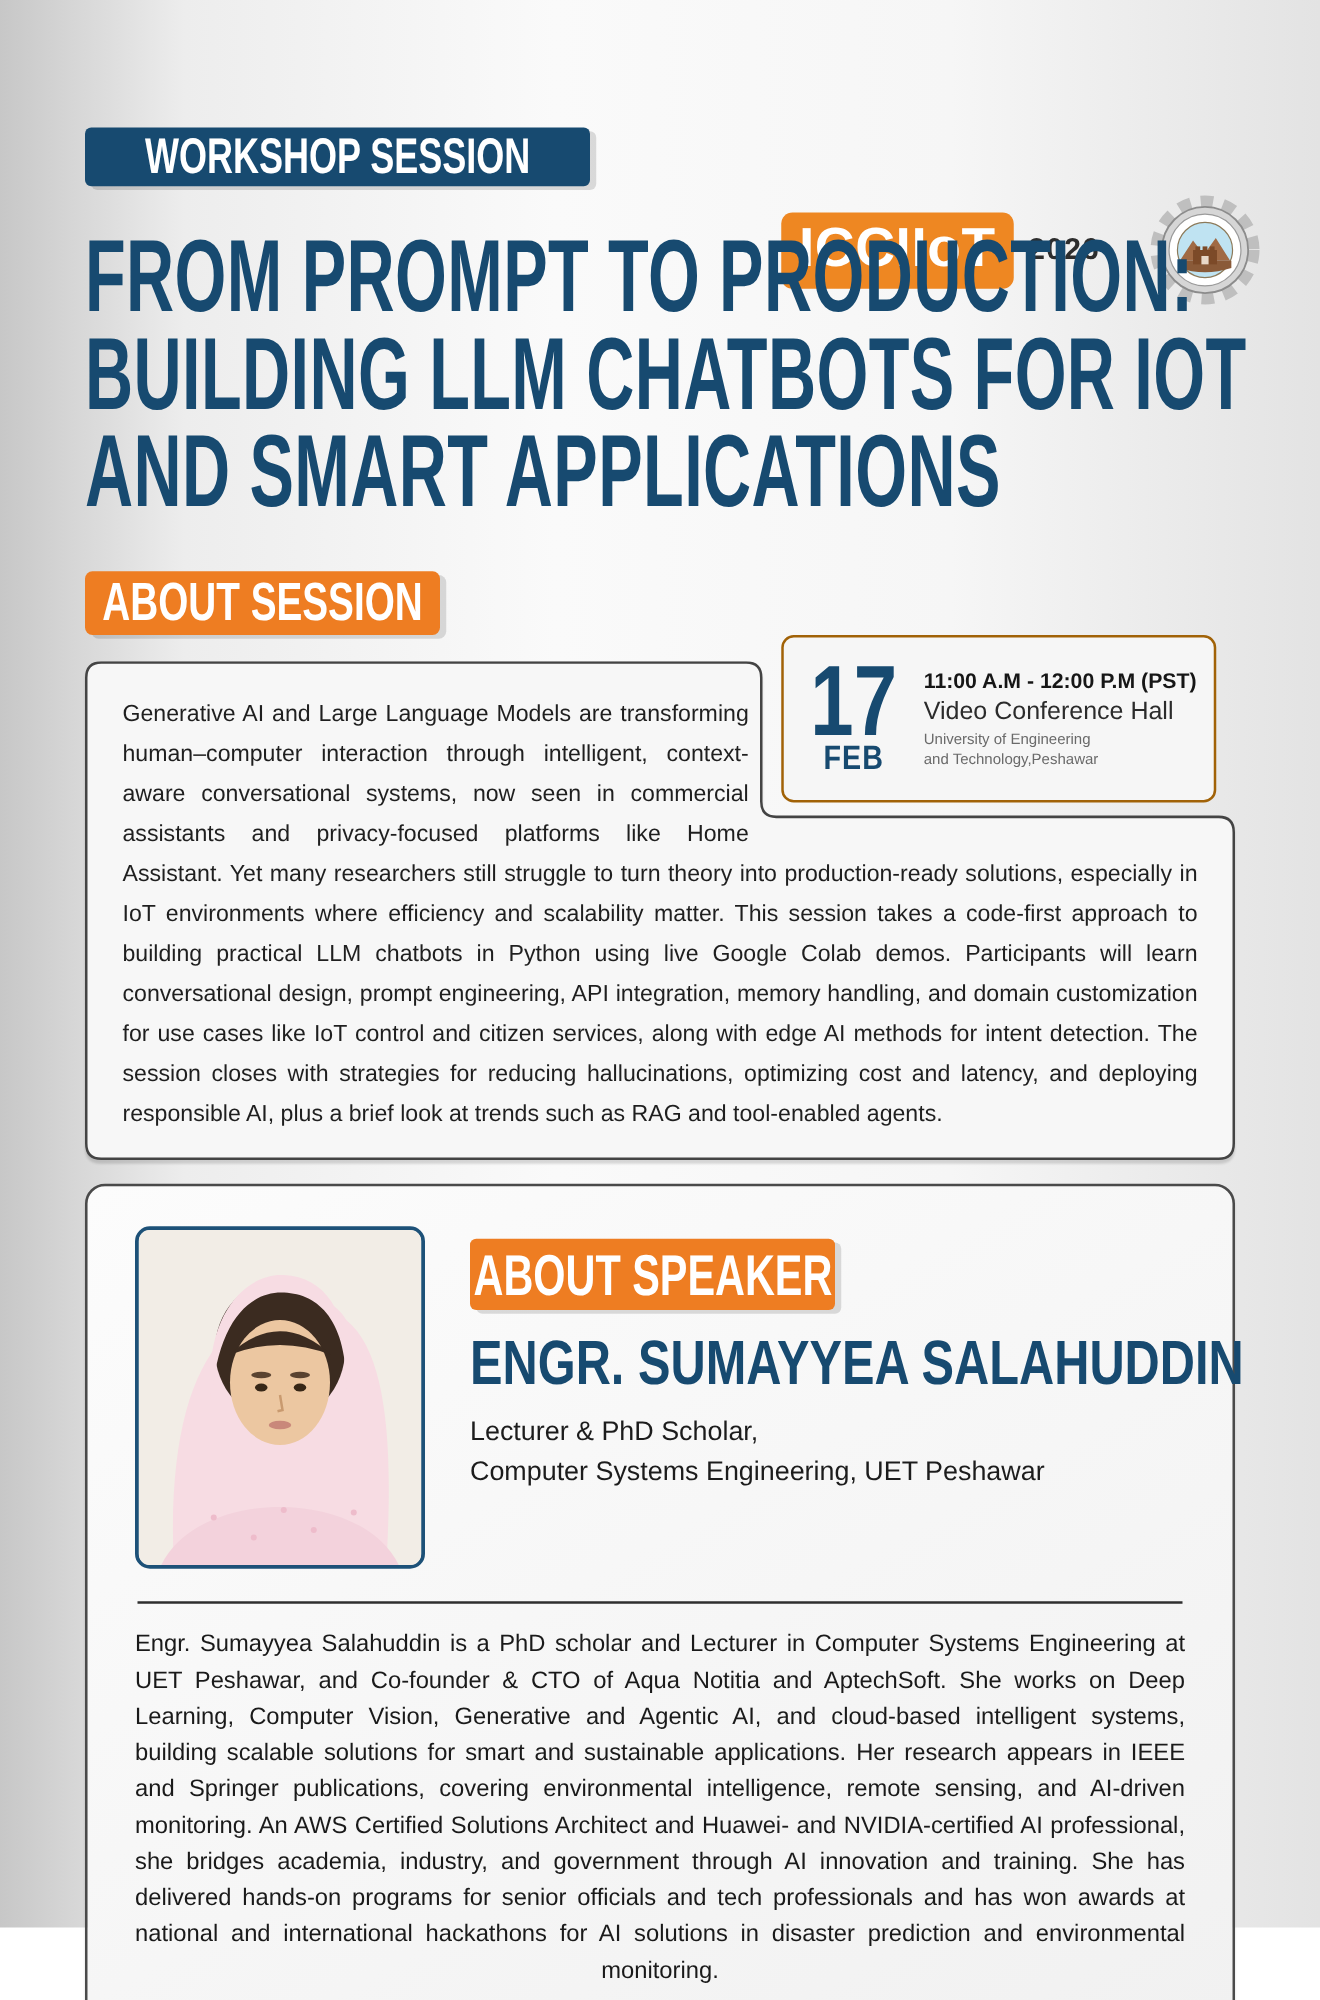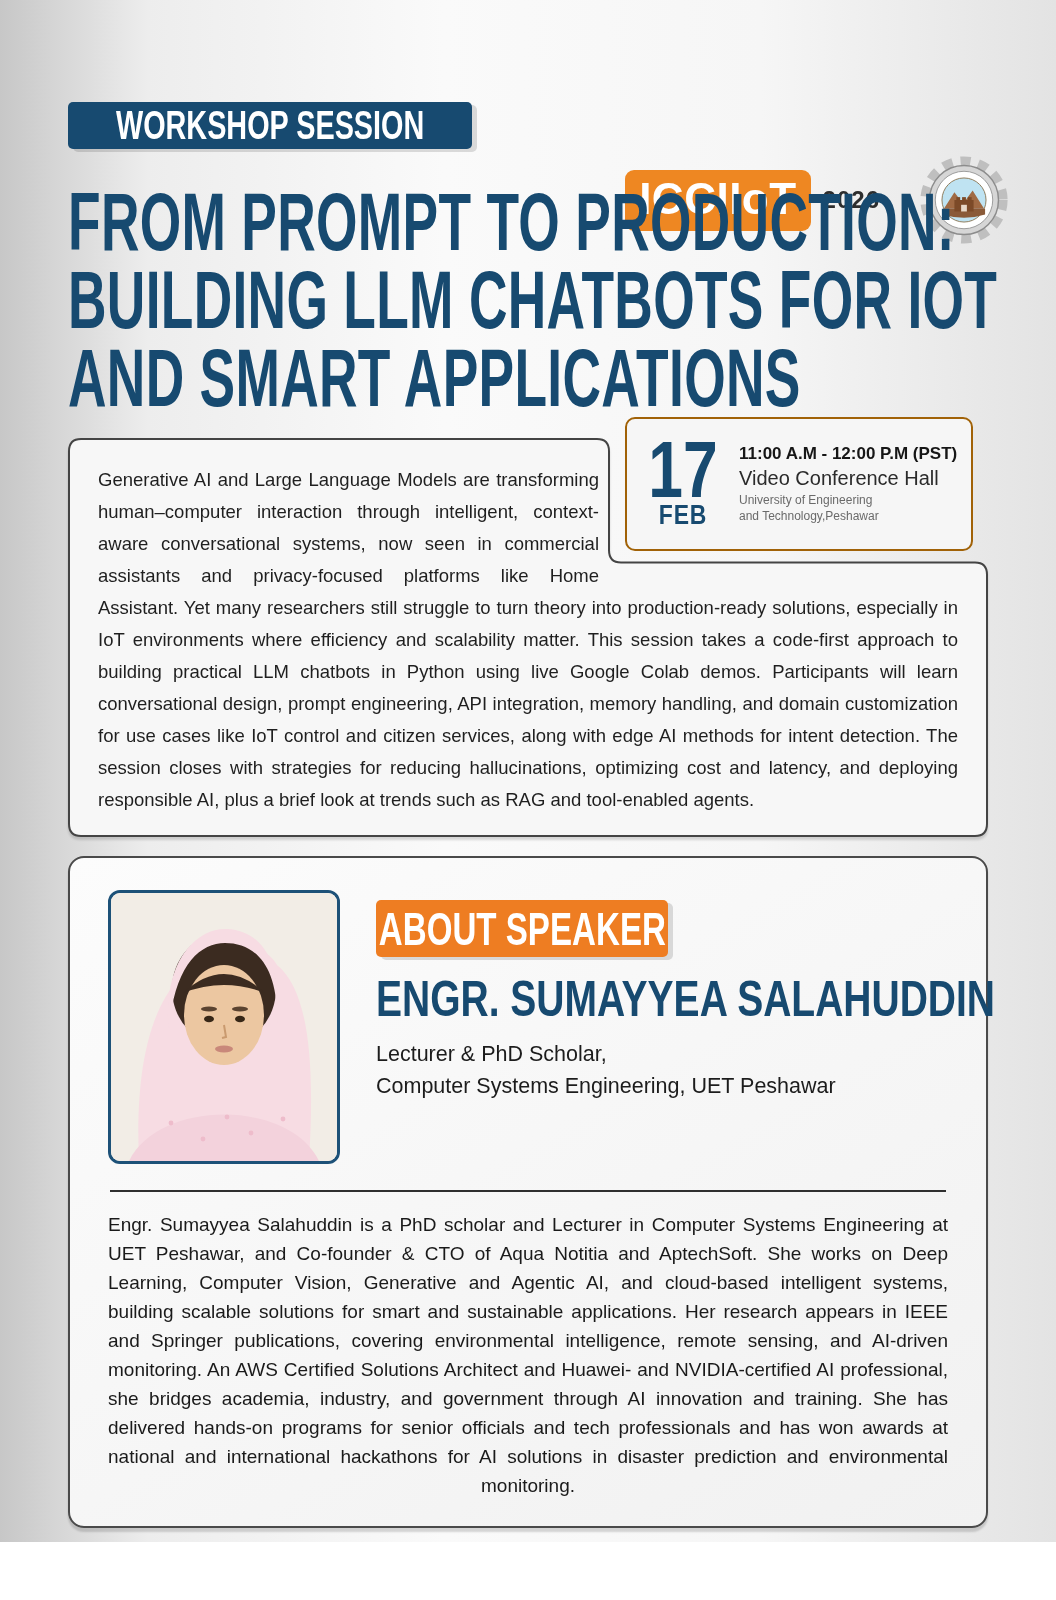--- a/index.html
+++ b/index.html
@@ -123,20 +123,23 @@
     <div class="badge workshop-badge">
       <span class="cx">WORKSHOP SESSION</span>
     </div>
 
     <h1 class="title" style="margin:34px 0 0;">
       <span class="title-line">FROM PROMPT TO PRODUCTION:</span>
       <span class="title-line">BUILDING LLM CHATBOTS FOR IOT</span>
       <span class="title-line">AND SMART APPLICATIONS</span>
     </h1>
 
+    <div class="badge about-session-badge">
+      <span class="cx">ABOUT SESSION</span>
+    </div>
 
     <div class="session-card">
       <svg class="session-border" viewBox="0 0 920 392" preserveAspectRatio="none">
         <path d="M13 1 H529 Q541 1 541 13 V110 Q541 122 553 122 H907 Q919 122 919 134 V378 Q919 390 907 390 H13 Q1 390 1 378 V13 Q1 1 13 1 Z" fill="#f7f7f7" stroke="#444444" stroke-width="2"></path>
       </svg>
       <div class="session-content">
         <div class="datebox">
           <div class="day-col">
             <span class="day-num">17</span>
             <span class="day-month">FEB</span>

